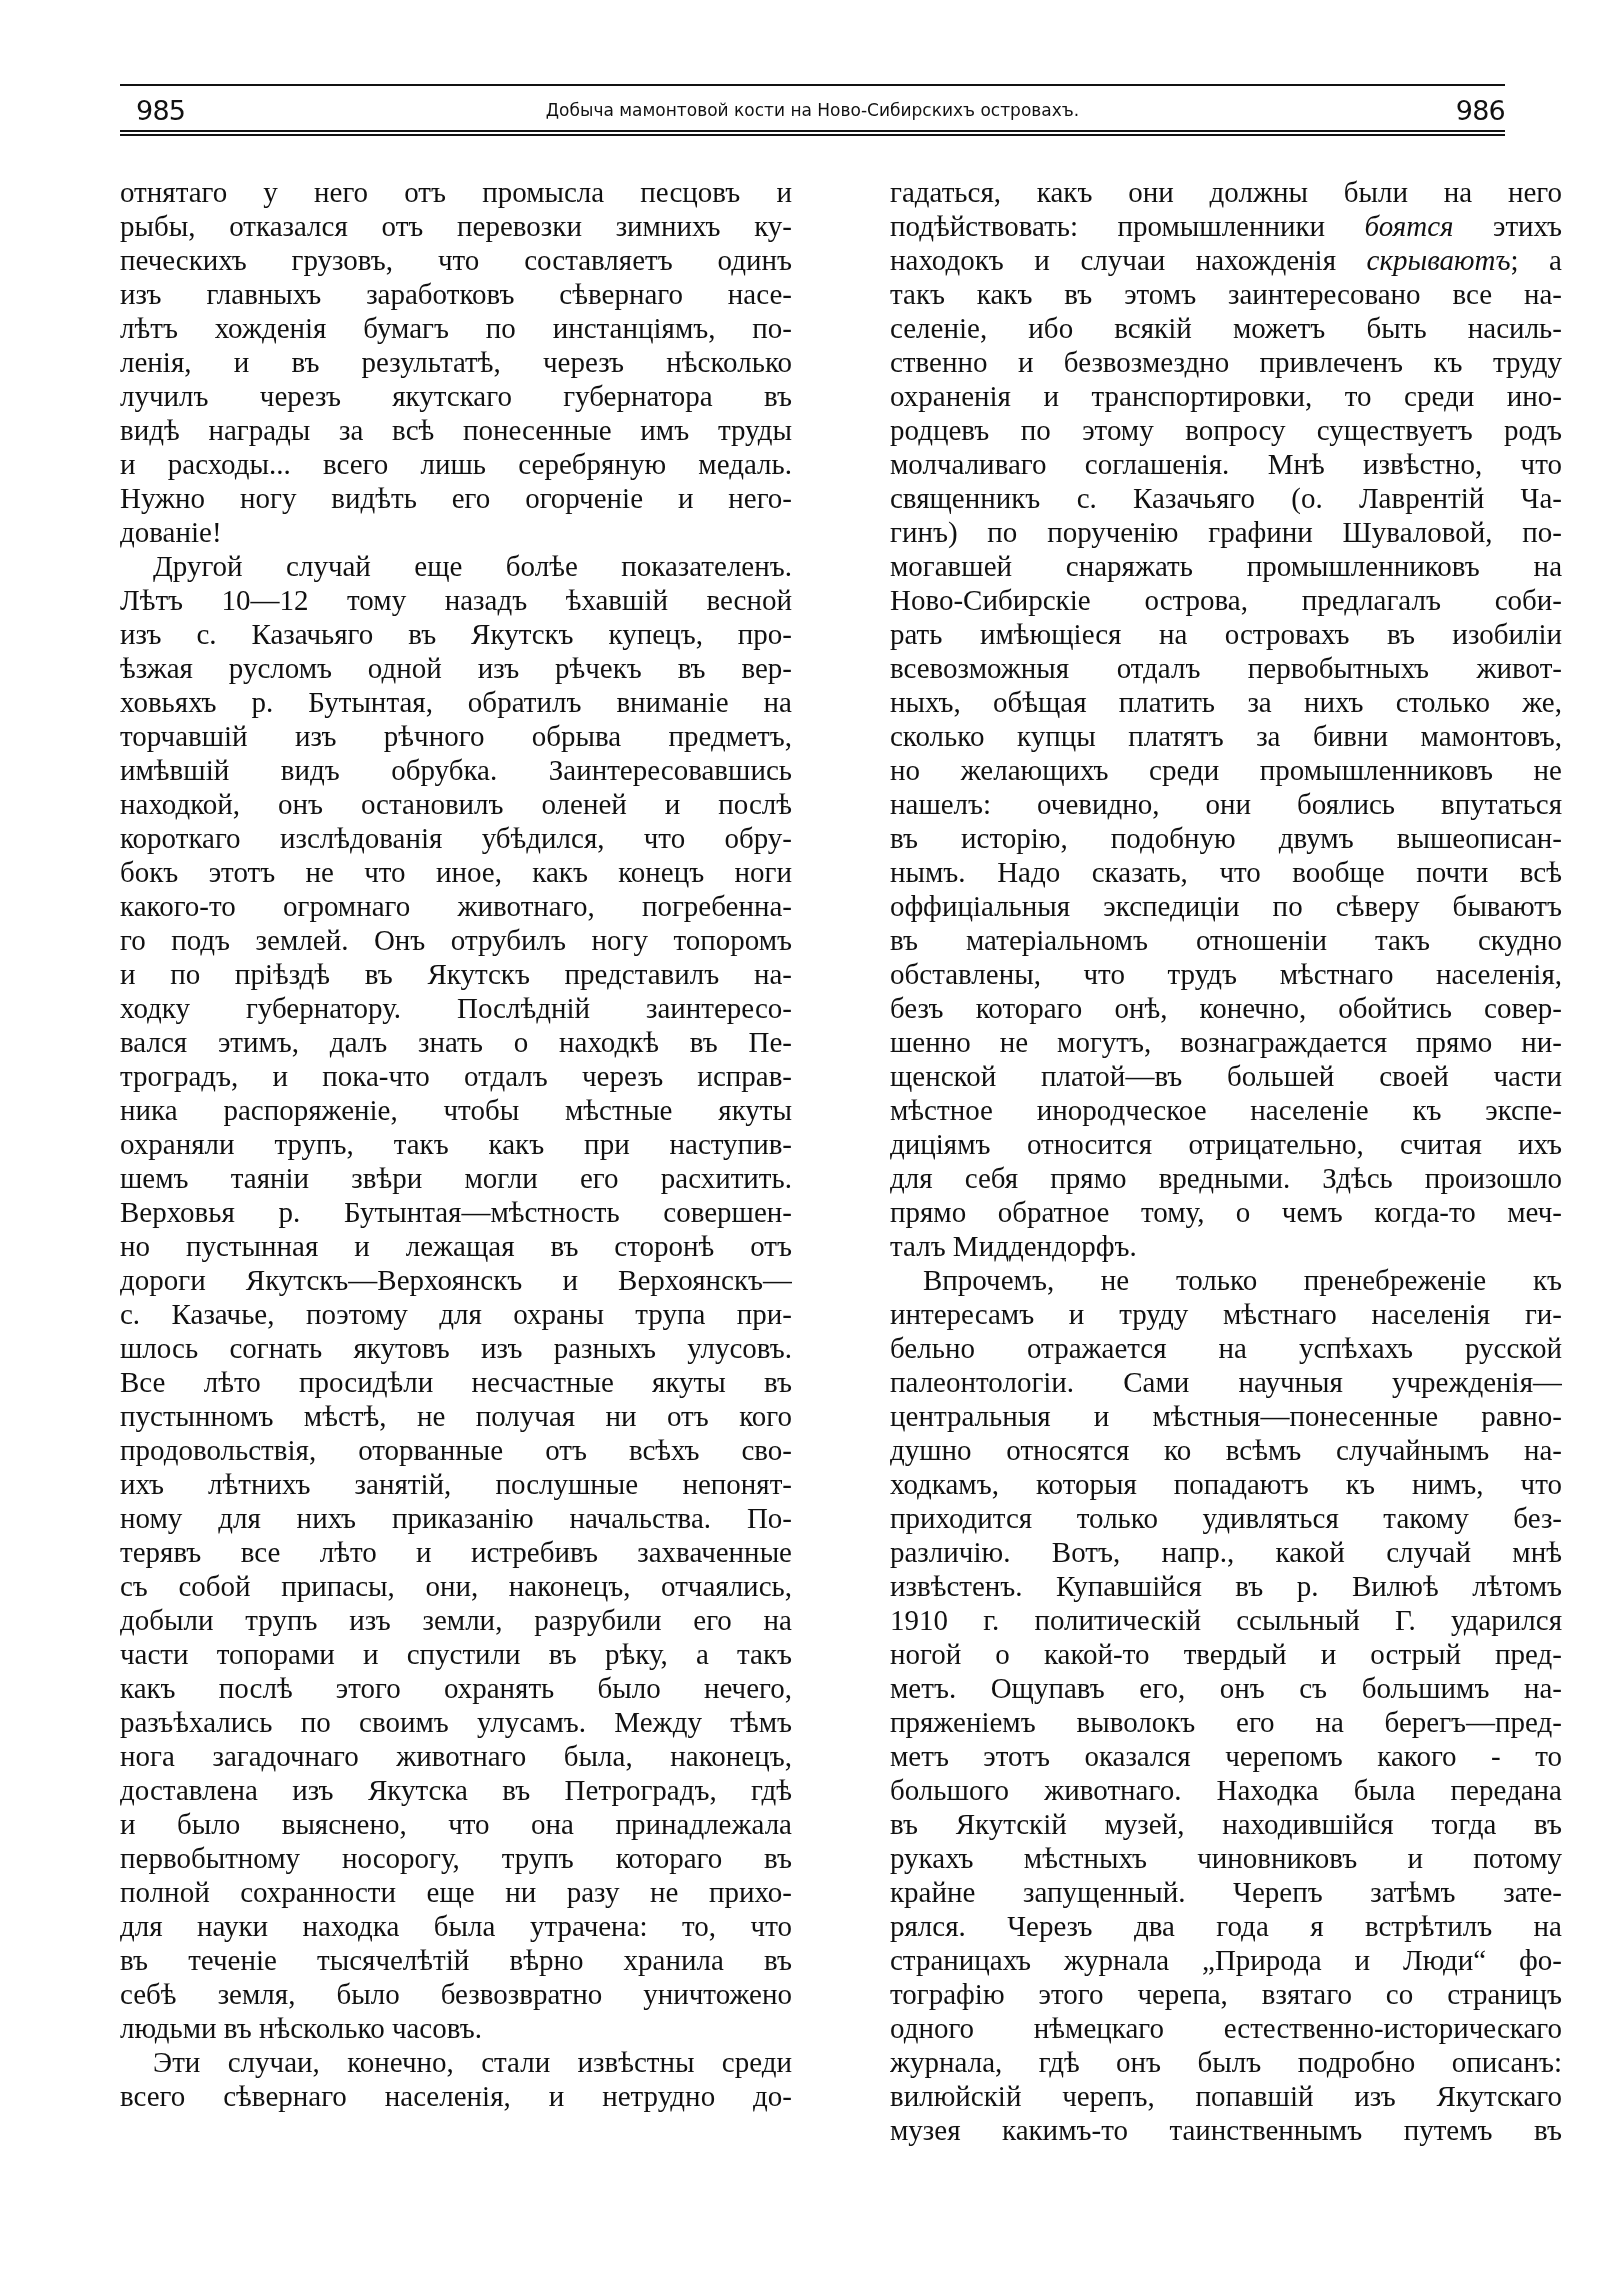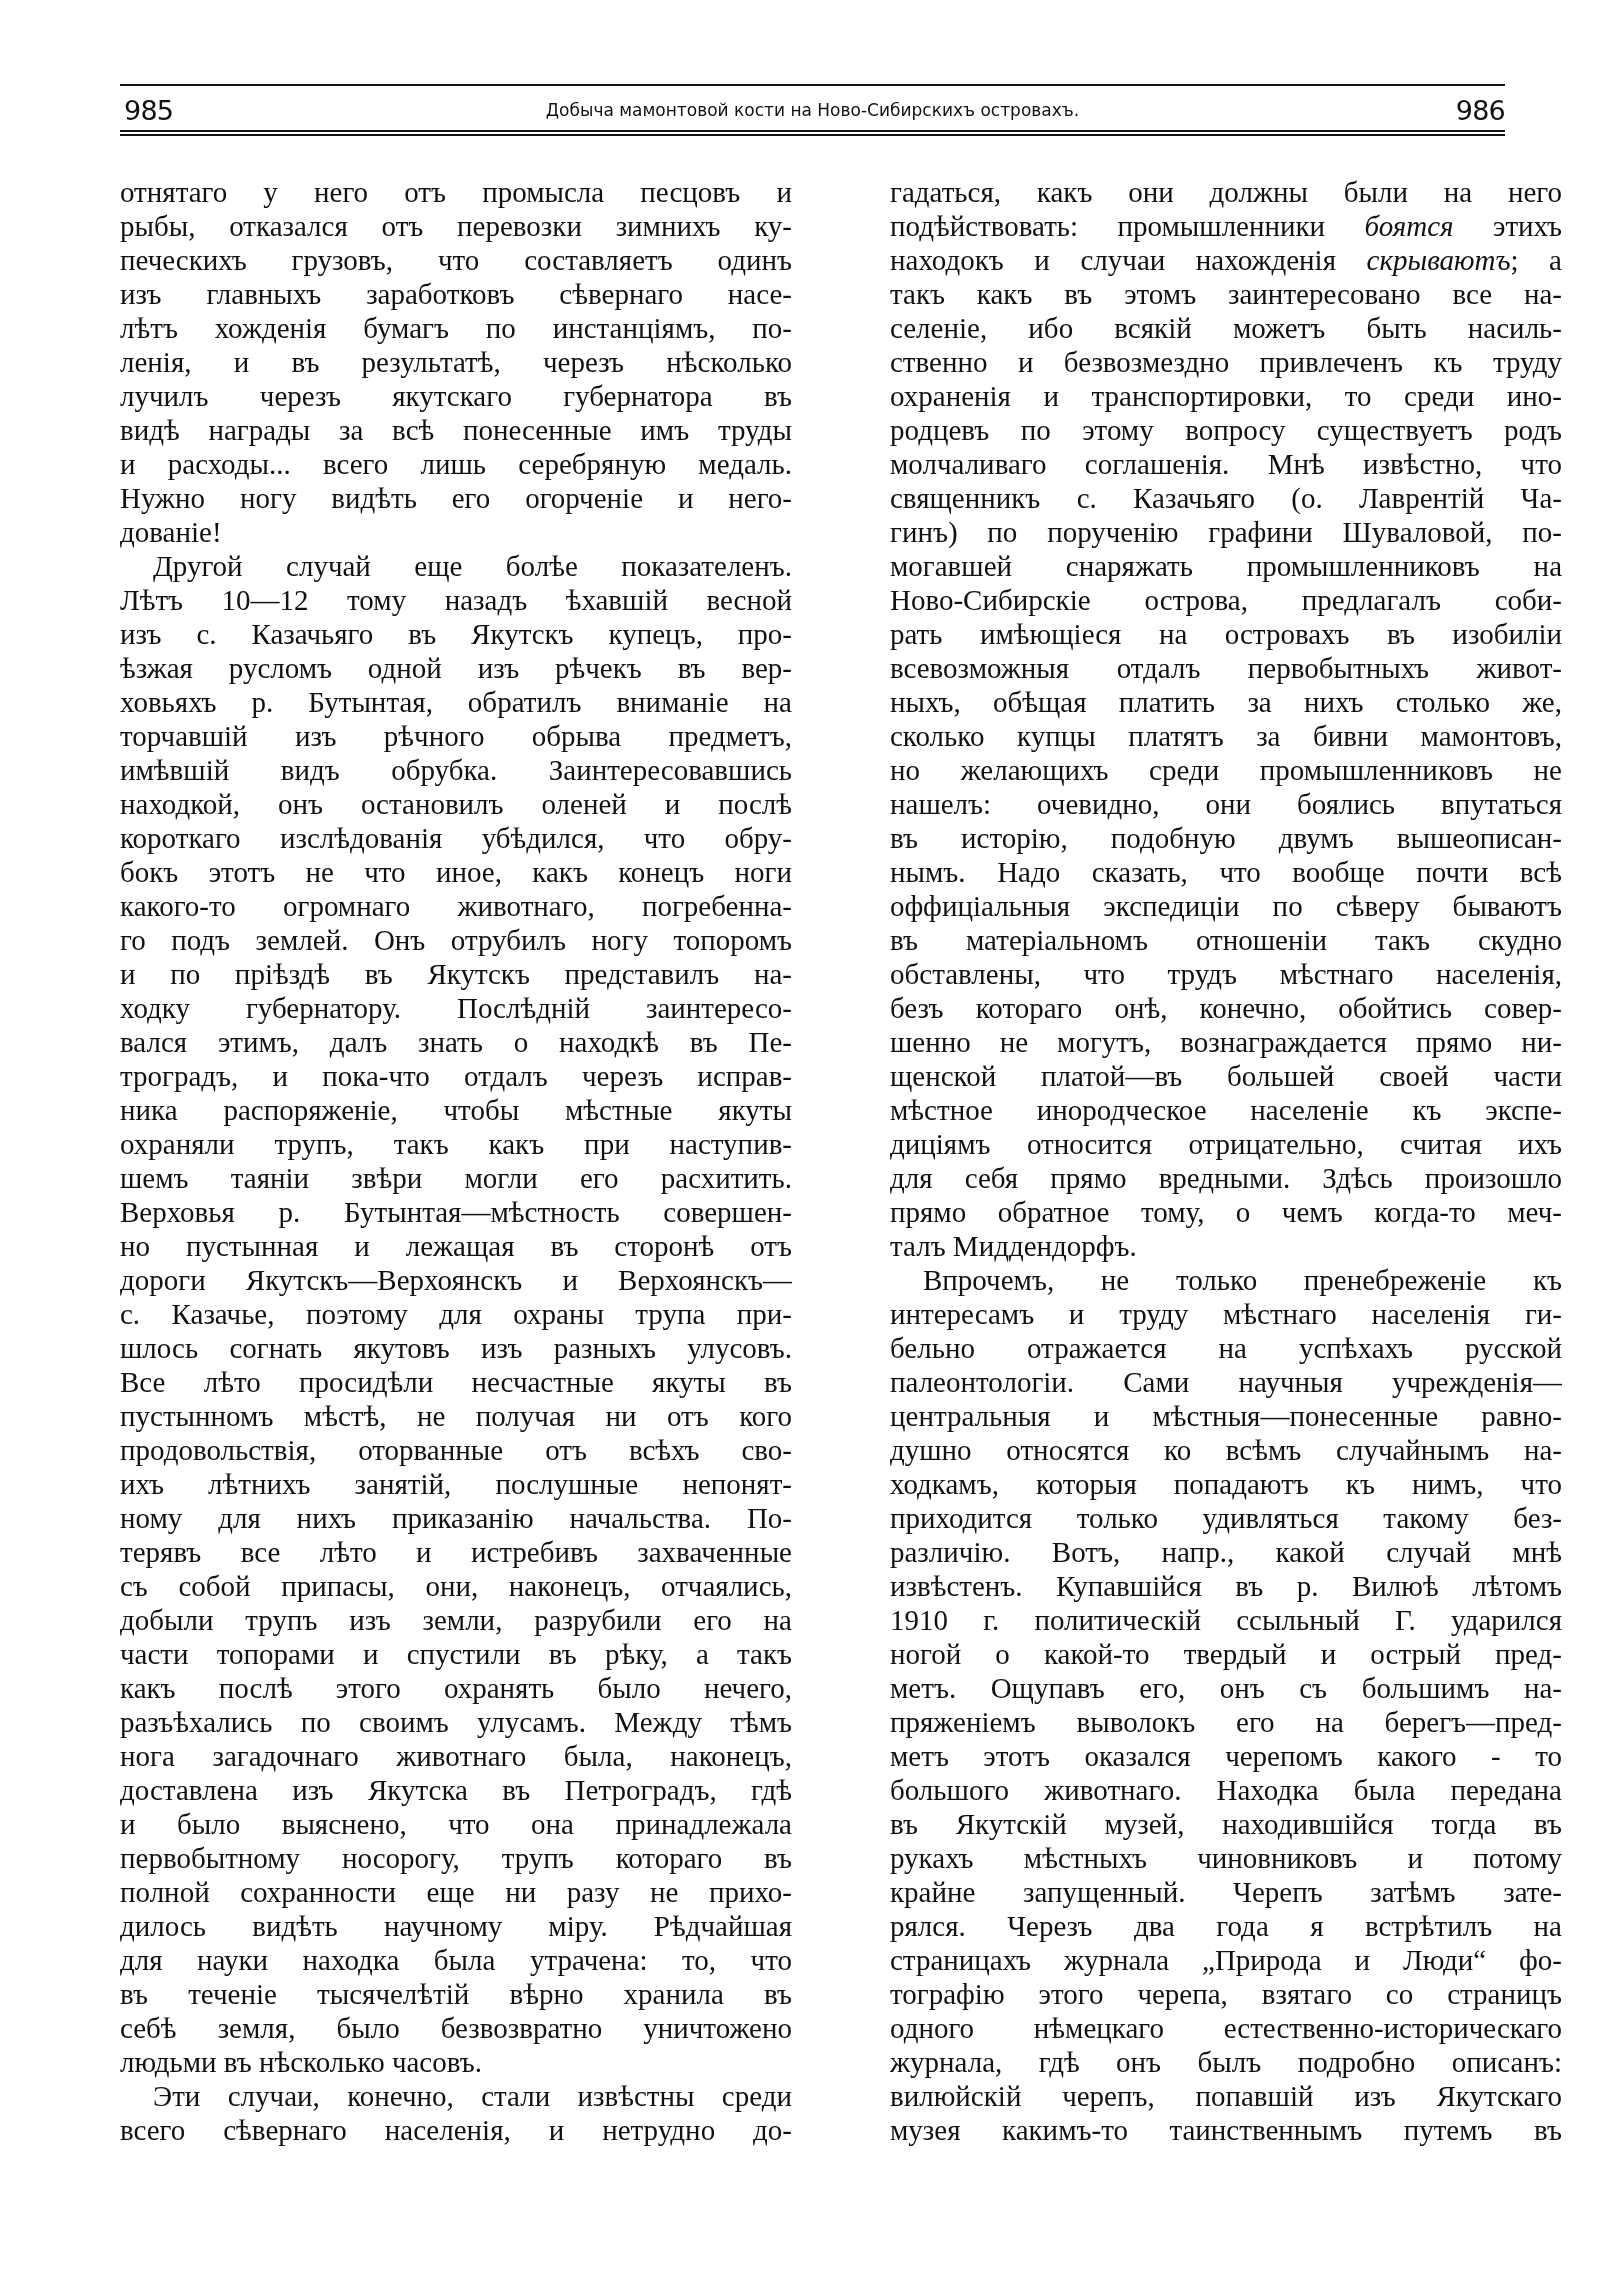--- a/index.html
+++ b/index.html
@@ -1,21 +1,21 @@
 <!DOCTYPE html>
 <html style="font-size:12.6px"><head>
 <meta charset="utf-8">
 <style>
   html, body { margin: 0; padding: 0; background: #ffffff; }
   body { width: 1624px; height: 2273px; position: relative; overflow: hidden; color: #111; }
   .rule { position: absolute; left: 120px; width: 1385px; height: 2.4px; background: #111; }
   .header { position: absolute; left: 120px; width: 1385px; top: 91px; height: 39px;
             font-family: "DejaVu Sans", sans-serif; }
   .pg { position: absolute; top: 0; font-size: 27px; line-height: 39px; letter-spacing: -0.8px; }
-  .pg.left { left: 4px; }
+  .pg.left { left: 16px; }
   .pg.right { right: 0; }
   .running { position: absolute; left: 0; right: 0; text-align: center; font-size: 17px; line-height: 39px; }
   .col { position: absolute; top: 175px; width: 672px;
          font-family: "Liberation Serif", serif; font-size: 29px; line-height: 34px; }
   .col.left { left: 120px; }
   .col.right { left: 846px; margin-left: 44px; }
   .line { display: block; height: 34px; white-space: nowrap; text-align: justify; text-align-last: justify; overflow: hidden; }
   .line.last { text-align-last: left; }
   .line.indent { padding-left: 33px; }
   em { font-style: italic; }
@@ -79,21 +79,20 @@
     <span class="line">съ собой припасы, они, наконецъ, отчаялись,</span>
     <span class="line">добыли трупъ изъ земли, разрубили его на</span>
     <span class="line">части топорами и спустили въ рѣку, а такъ</span>
     <span class="line">какъ послѣ этого охранять было нечего,</span>
     <span class="line">разъѣхались по своимъ улусамъ. Между тѣмъ</span>
     <span class="line">нога загадочнаго животнаго была, наконецъ,</span>
     <span class="line">доставлена изъ Якутска въ Петроградъ, гдѣ</span>
     <span class="line">и было выяснено, что она принадлежала</span>
     <span class="line">первобытному носорогу, трупъ котораго въ</span>
     <span class="line">полной сохранности еще ни разу не прихо-</span>
-    <span class="line">дилось видѣть научному міру. Рѣдчайшая</span>
     <span class="line">для науки находка была утрачена: то, что</span>
     <span class="line">въ теченіе тысячелѣтій вѣрно хранила въ</span>
     <span class="line">себѣ земля, было безвозвратно уничтожено</span>
     <span class="line last">людьми въ нѣсколько часовъ.</span>
     <span class="line indent">Эти случаи, конечно, стали извѣстны среди</span>
     <span class="line">всего сѣвернаго населенія, и нетрудно до-</span>
   </div>
 <div class="col right" id="col-right">
     <span class="line">гадаться, какъ они должны были на него</span>
     <span class="line"><span>подѣйствовать: промышленники </span><em>боятся</em><span> этихъ</span></span>

